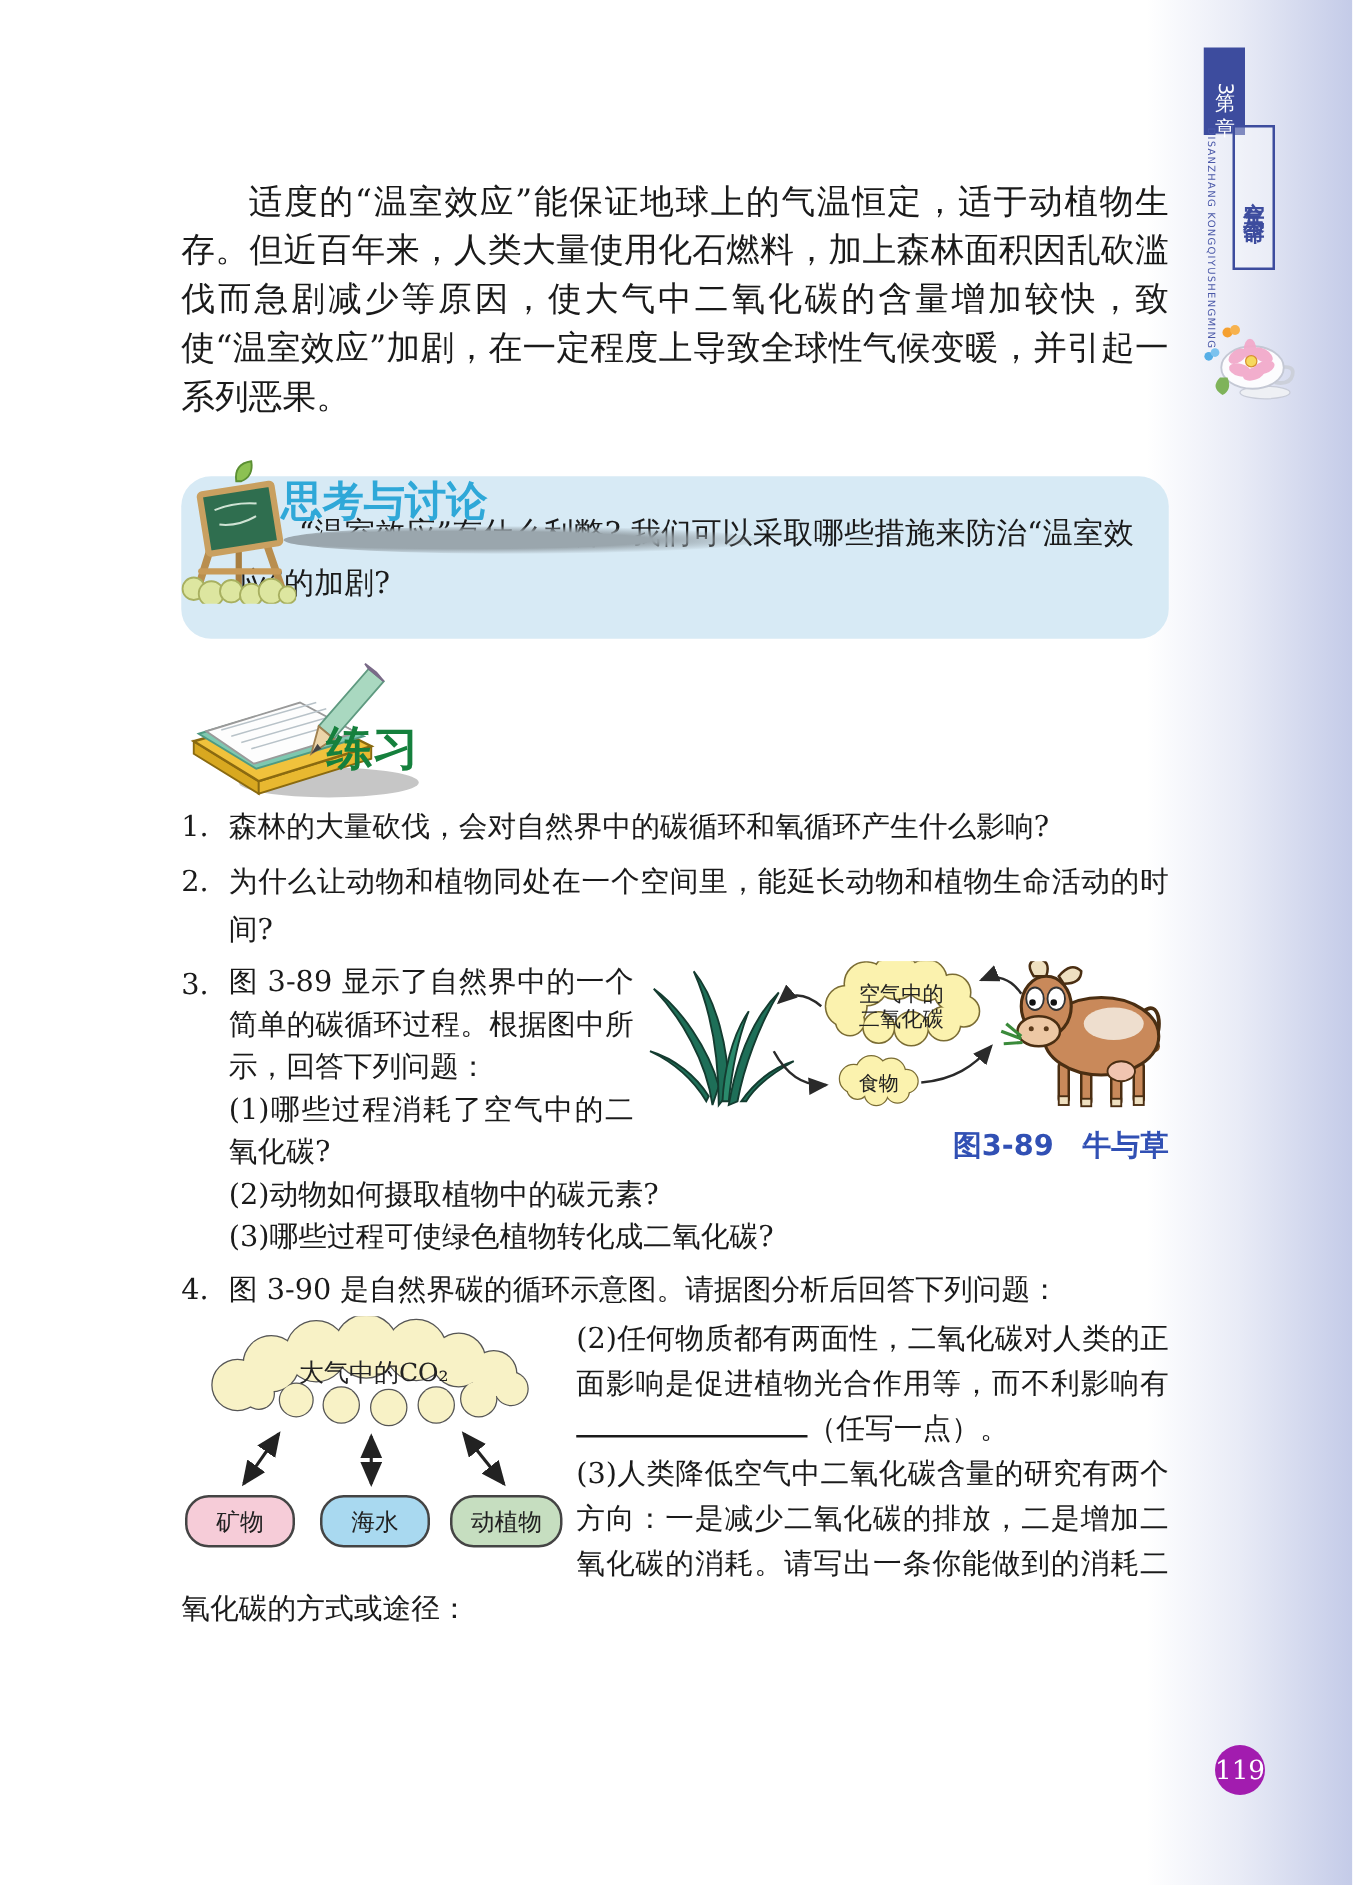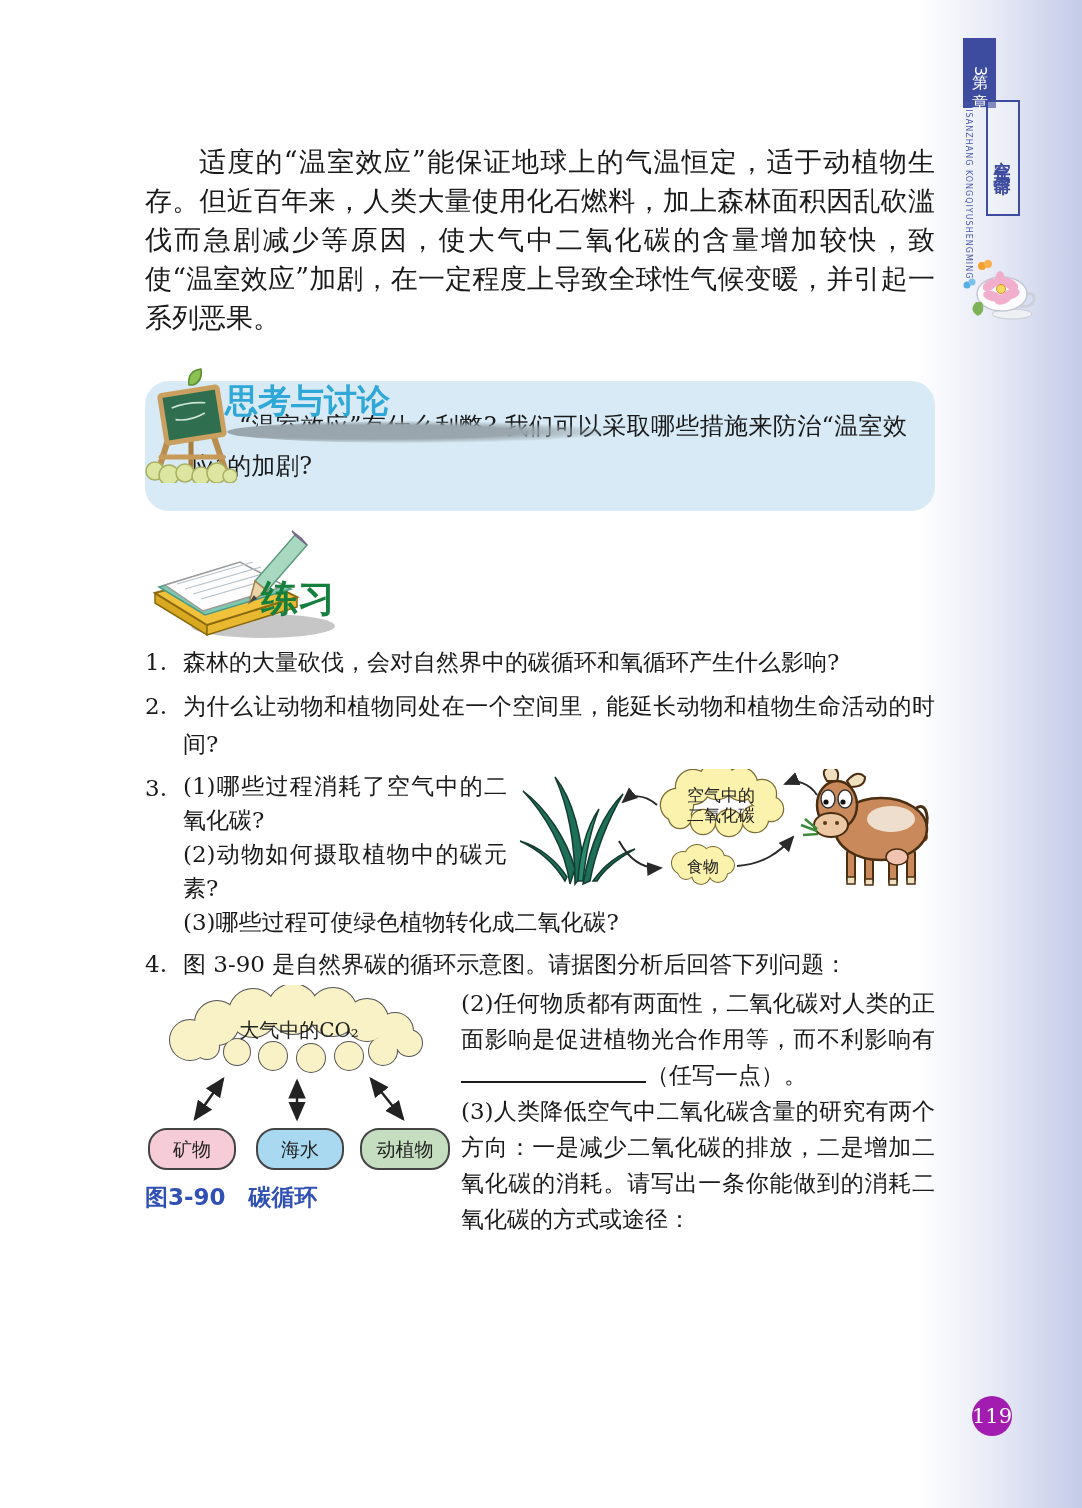--- a/index.html
+++ b/index.html
@@ -268,22 +268,24 @@
                   <circle cx="310" cy="54" r="2" fill="#5a3a1a"></circle>
                     <circle cx="322" cy="54" r="2" fill="#5a3a1a"></circle>
                   <g stroke="#3a8a3a" stroke-width="2.5" fill="none">
                     <path d="M302,62 L286,56"></path>
                       <path d="M303,65 L288,66"></path>
                       <path d="M302,60 L290,50"></path>
                   </g>
                 </g>
               </g>
             </svg>
+            <div class="fig-caption">图3-89　牛与草</div>
           </div>
 
+          <div>图 3-89 显示了自然界中的一个简单的碳循环过程。根据图中所示，回答下列问题：</div>
           <div>(1)哪些过程消耗了空气中的二氧化碳?</div>
           <div>(2)动物如何摄取植物中的碳元素?</div>
           <div>(3)哪些过程可使绿色植物转化成二氧化碳?</div>
         </div>
       </div>
 
       <div class="qrow" style="margin-bottom:2px;">
         <span class="qnum">4.</span>
         <span class="qbody">图 3-90 是自然界碳的循环示意图。请据图分析后回答下列问题：</span>
       </div>
@@ -331,21 +333,20 @@
               <g>
                 <rect x="112" y="144" width="86" height="40" rx="18" fill="#a9d9f0"></rect>
                 <text x="155" y="171" text-anchor="middle" stroke="none" fill="#222">海水</text>
               </g>
               <g>
                 <rect x="216" y="144" width="88" height="40" rx="18" fill="#c6dec0"></rect>
                 <text x="260" y="171" text-anchor="middle" stroke="none" fill="#222">动植物</text>
               </g>
             </g>
           </svg>
-          <div class="fig-caption">图3-90　碳循环</div>
         </div>
 
         <div>
           <span>(2)任何物质都有两面性，二氧化碳对人类的正面影响是促进植物光合作用等，而不利影响有</span><span class="blank b2"></span><span>（任写一点）。</span>
         </div>
         <div>
           <span>(3)人类降低空气中二氧化碳含量的研究有两个方向：一是减少二氧化碳的排放，二是增加二氧化碳的消耗。请写出一条你能做到的消耗二氧化碳的方式或途径：</span>
         </div>
       </div>
 

